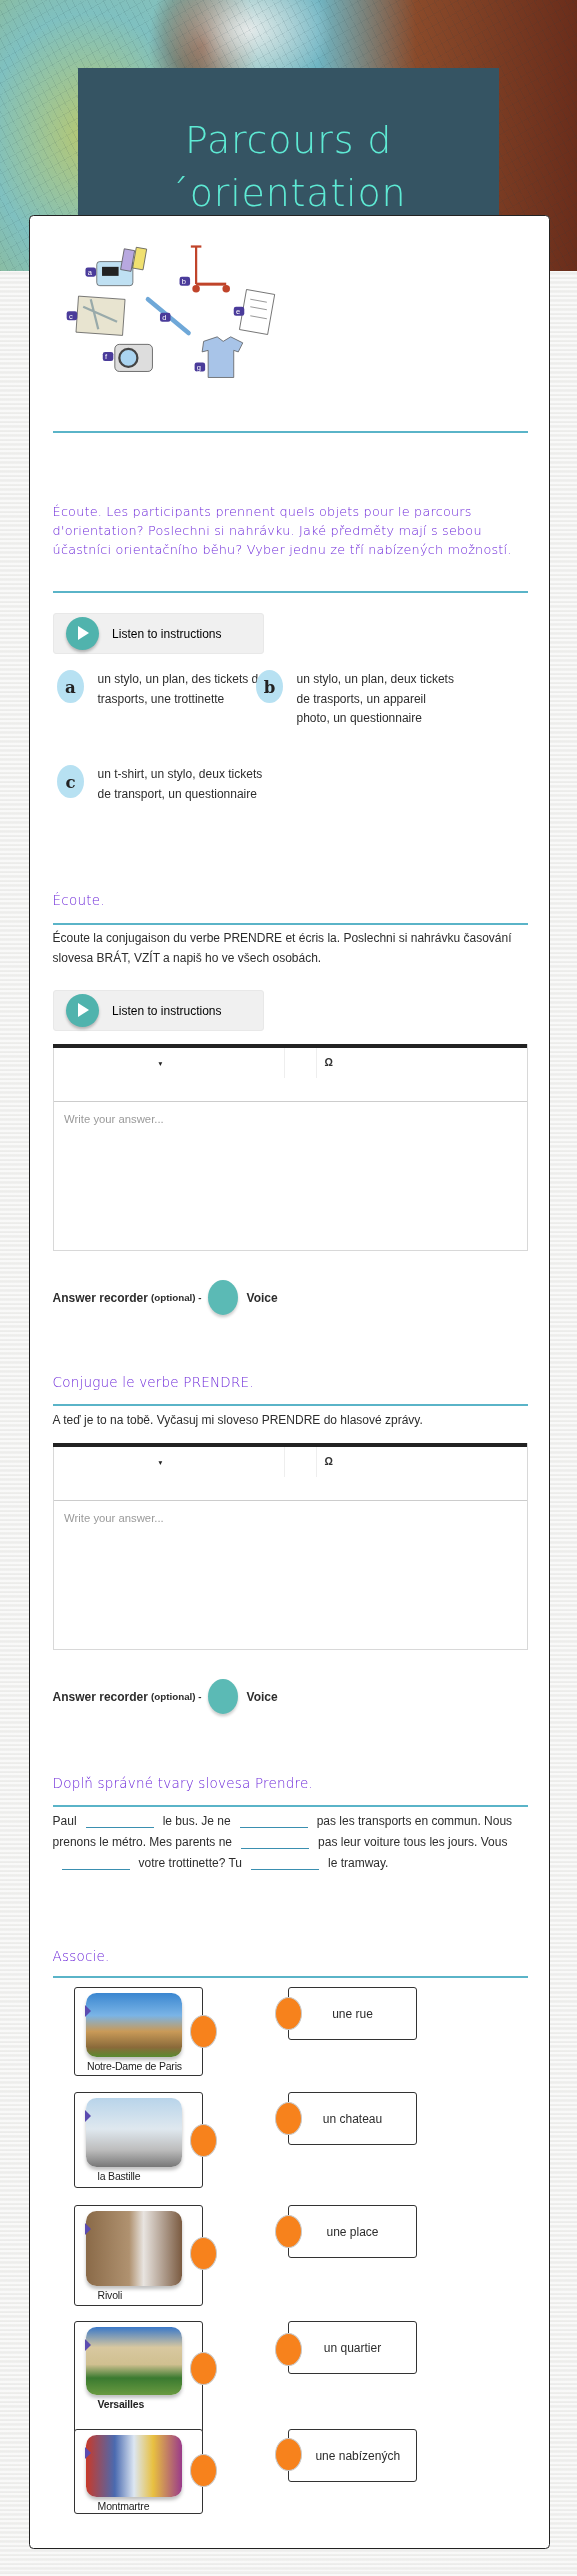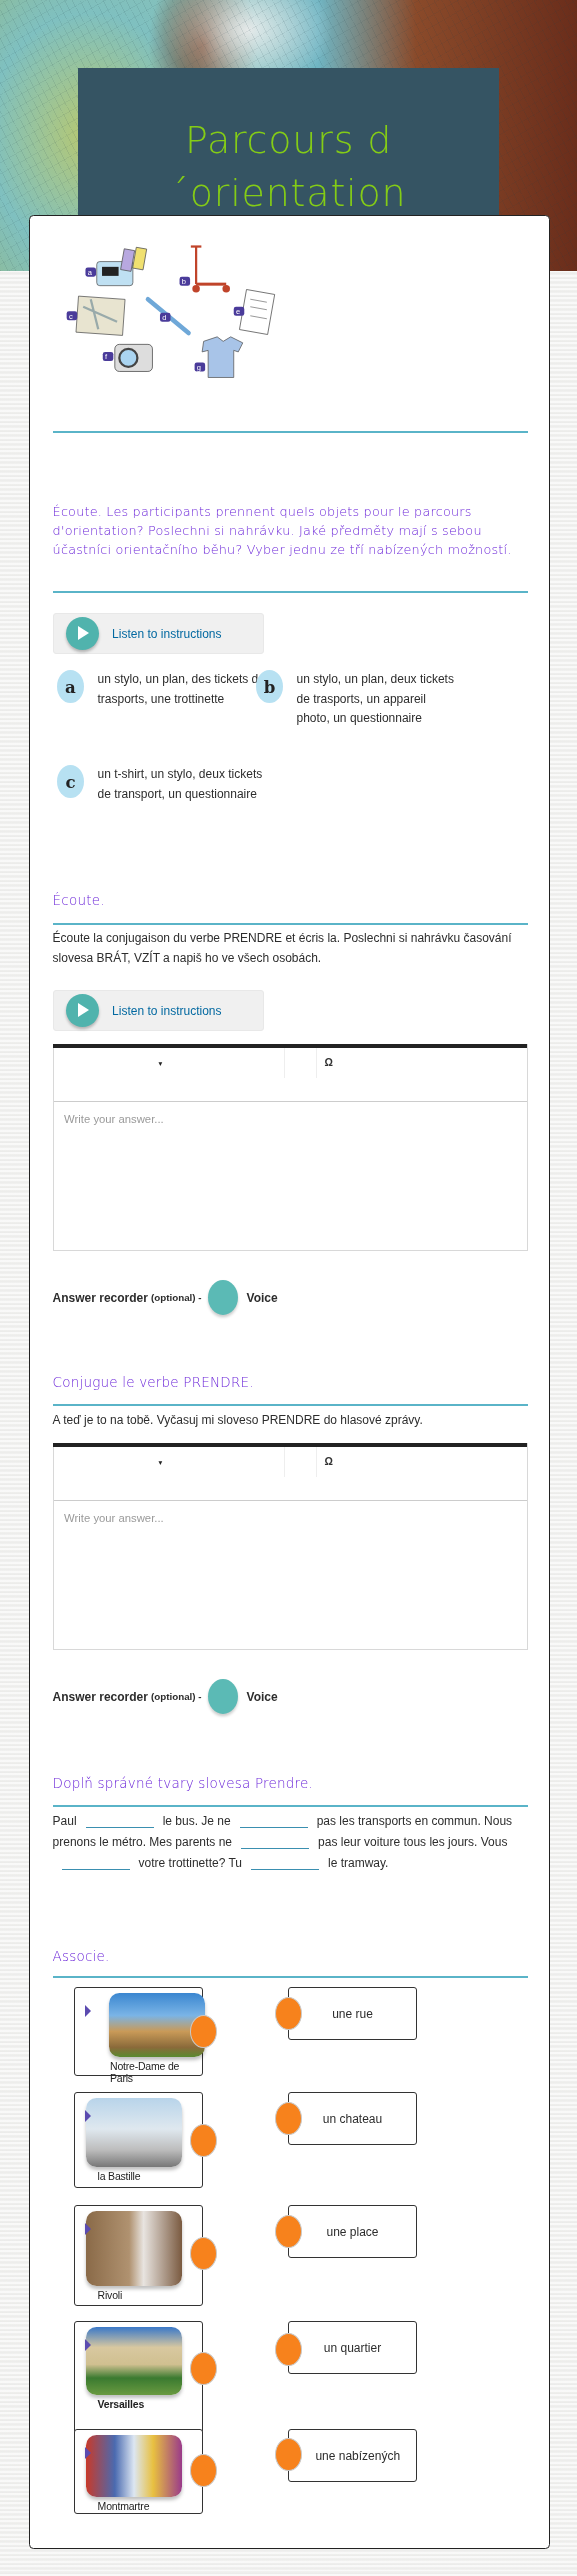--- a/index.html
+++ b/index.html
@@ -28,21 +28,21 @@
     }
     .title-box {
       position: absolute; left: 78px; top: 68px; width: 421px; height: 198px;
       background: #355463;
       display: flex; flex-direction: column; align-items: center; justify-content: center;
       z-index: 2;
     }
     .title-box .t {
       font-family: "DejaVu Sans", sans-serif;
       font-weight: 200;
-      color: #84cc16;
+      color: #5eead4;
       font-size: 38px;
       line-height: 53px;
       letter-spacing: 0.8px;
       text-align: center;
     }
     .card {
       position: absolute; left: 29px; top: 215px; width: 521px; height: 2334px;
       background: #fff;
       border: 0.8px solid #222;
       border-radius: 4.5px;
@@ -70,21 +70,21 @@
     .play {
       width: 33px; height: 33px; border-radius: 50%;
       background: #50b3ad; margin-left: 12px;
       box-shadow: 0 2.3px 3px rgba(0,0,0,0.25);
       position: relative;
     }
     .play::after {
       content: ""; position: absolute; left: 12.8px; top: 9px;
       border-left: 11.3px solid #fff; border-top: 7.5px solid transparent; border-bottom: 7.5px solid transparent;
     }
-    .listen-label { margin-left: 13.5px; color: #0369a1; font-size: 12px; }
+    .listen-label { margin-left: 13.5px; color: #000000; font-size: 12px; }
     .opt { position: absolute; display: flex; }
     .opt-circle {
       width: 27px; height: 33px; border-radius: 50%;
       background: #b7e1f2; flex: none;
       display: flex; align-items: center; justify-content: center;
       font-family: "DejaVu Serif", serif; font-size: 16.6px; color: #222; font-weight: bold;
     }
     .opt-text { margin-left: 13.5px; font-size: 12px; line-height: 19.6px; color: #2d2d2d; }
     .editor {
       position: absolute; width: 475px;
@@ -249,21 +249,21 @@
 
   <div class="inner hand" style="top:1559px; font-size:13.5px;">Doplň správné tvary slovesa Prendre.</div>
   <div class="inner rule" style="top:1589px;"></div>
   <div class="inner body-text" style="top:1595px; line-height:21px;">
     <span>Paul</span><span class="blank"></span><span>le bus. Je ne</span><span class="blank"></span><span>pas les transports en commun. Nous prenons le métro. Mes parents ne</span><span class="blank"></span><span>pas leur voiture tous les jours. Vous</span><span class="blank"></span><span>votre trottinette? Tu</span><span class="blank"></span><span>le tramway.</span>
   </div>
 
   <div class="inner hand" style="top:1732px; font-size:13.5px;">Associe.</div>
   <div class="inner rule" style="top:1760px;"></div>
 
-  <div class="match-left" style="top:1771px; height:89px;padding-left:23px;">
+  <div class="match-left" style="top:1771px; height:89px;">
     <div class="img" style="height:64px; background:linear-gradient(180deg,#3a86d0 0%,#7ab4e6 35%,#c99a58 60%,#8a6a3a 85%,#5a8a30 100%);"></div>
     <div class="arrow" style="top:16.6px;"></div>
     <div class="cap" style="margin-left:12px;">Notre-Dame de Paris</div>
   </div>
   <div class="knob" style="left:160px; top:1799px;"></div>
   <div class="match-right" style="top:1771px;">
       <span>une rue</span>
     </div>
   <div class="knob" style="left:245px; top:1781px;"></div>
 

